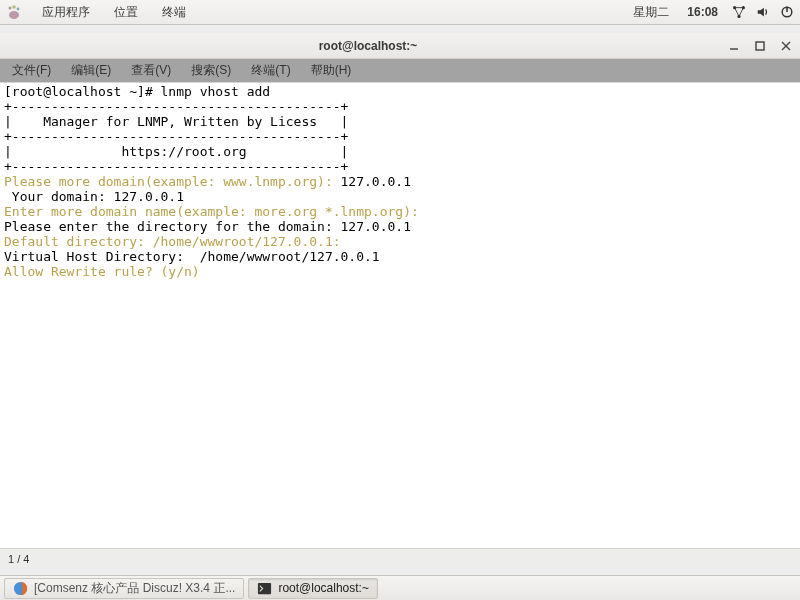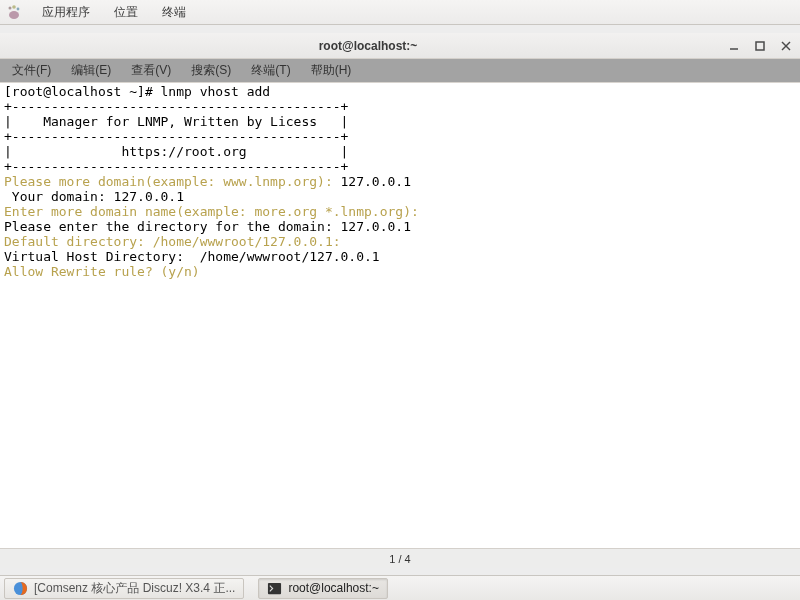--- a/index.html
+++ b/index.html
@@ -60,31 +60,31 @@
     font-size:13px; line-height:15px;
     color:#000;
     padding:1px 4px 2px 4px;
     white-space:pre;
     overflow:hidden;
   }
   .ylw { color:#b8a24e; }
   .footstatus {
     height:20px; background:#ededec;
     border-top:1px solid #d4d0cb;
-    display:flex; align-items:center; justify-content:center;
+    display:flex; align-items:center; justify-content:flex-start;
     padding:0 8px;
     font-size:11px; color:#333;
   }
 
   .taskbar {
     position:absolute; left:0; right:0; bottom:0;
     height:25px; display:flex; align-items:center;
     background:linear-gradient(#f5f4f3,#e9e8e6);
     border-top:1px solid #c9c6c1;
-    padding:0 4px; gap:14px;
+    padding:0 4px; gap:4px;
     font-size:12px;
   }
   .taskbtn {
     display:flex; align-items:center; gap:6px;
     height:21px; padding:0 8px;
     border:1px solid #c9c5bf;
     background:linear-gradient(#f4f3f1,#e7e5e2);
     border-radius:2px;
     color:#555; cursor:default;
     max-width:260px; overflow:hidden; white-space:nowrap;
@@ -99,20 +99,44 @@
   <div class="tb-left">
     <svg class="gnome-icon" viewBox="0 0 16 16">
         <circle cx="4" cy="4" r="1.5" fill="#a99"></circle>
         <circle cx="8" cy="3" r="1.8" fill="#bb8"></circle>
         <circle cx="12" cy="5" r="1.4" fill="#8ab"></circle>
         <ellipse cx="8" cy="11" rx="5" ry="4" fill="#b9a"></ellipse>
       </svg>
     <span class="tb-item">应用程序</span>
     <span class="tb-item">位置</span>
     <span class="tb-item">终端</span>
+  </div>
+  <div class="tb-right">
+    <span class="tb-item">星期二</span>
+    <span class="tb-item" style="font-weight:bold">16:08</span>
+    <span class="tri-icon">
+      <svg viewBox="0 0 16 16">
+          <circle cx="3" cy="3" r="1.8"></circle>
+          <circle cx="13" cy="3" r="1.8"></circle>
+          <circle cx="8" cy="13" r="1.8"></circle>
+          <path d="M3 3 L13 3 L8 13 Z" stroke="#333" stroke-width="1" fill="none"></path>
+        </svg>
+    </span>
+    <span class="tri-icon">
+      <svg viewBox="0 0 16 16">
+          <path d="M2 6 h3 l4 -3 v10 l-4 -3 h-3 z"></path>
+          <path d="M11 5 q2 3 0 6" stroke="#333" stroke-width="1.3" fill="none"></path>
+        </svg>
+    </span>
+    <span class="tri-icon">
+      <svg viewBox="0 0 16 16">
+          <circle cx="8" cy="8" r="5.5" stroke="#333" stroke-width="1.6" fill="none"></circle>
+          <line x1="8" y1="2" x2="8" y2="8" stroke="#333" stroke-width="1.8"></line>
+        </svg>
+    </span>
   </div>
 </div>
 
 <div class="desktop">
   <div class="termwin">
     <div class="titlebar">
       <span class="title">root@localhost:~</span>
       <div class="winbtns">
         <span class="winbtn">
             <svg viewBox="0 0 12 12">

